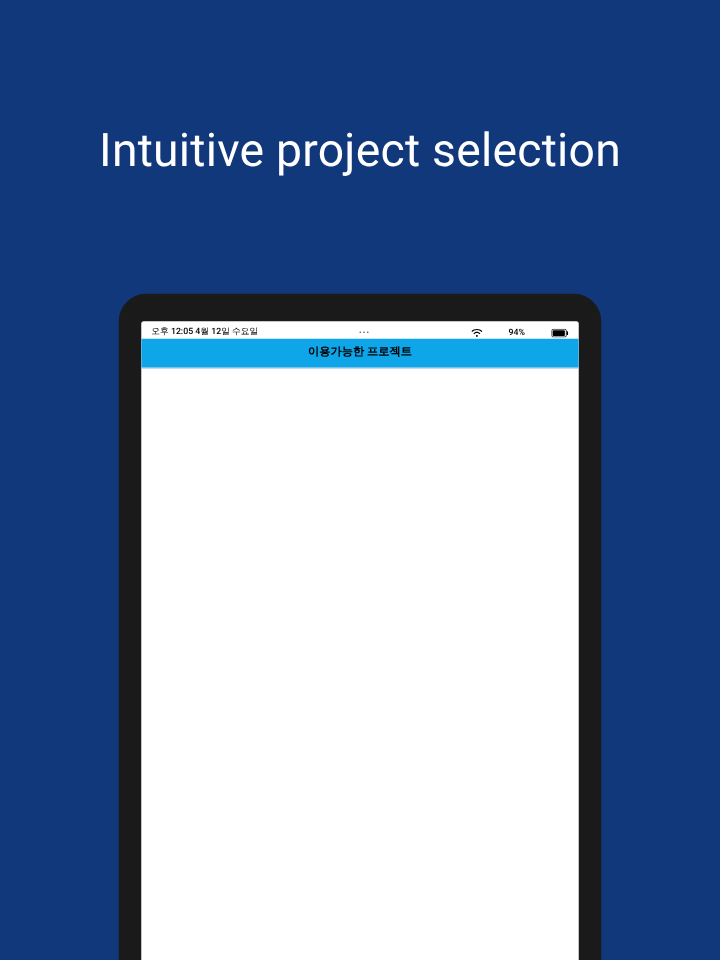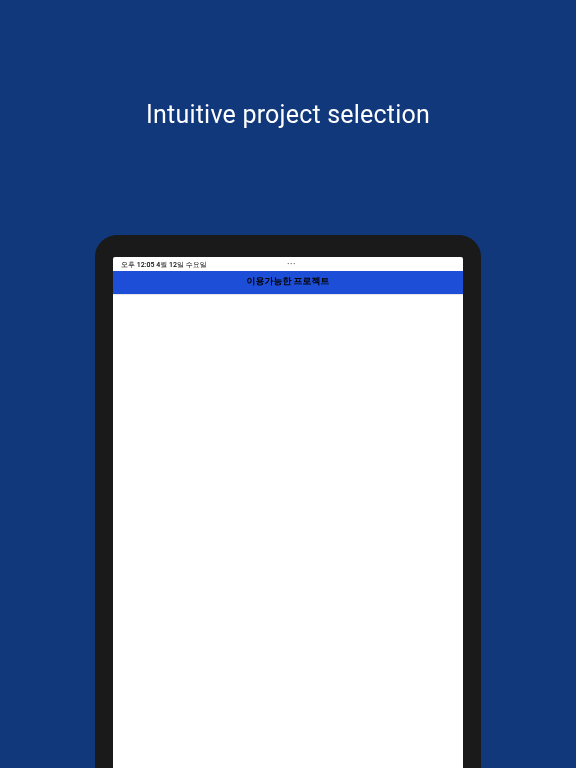--- a/index.html
+++ b/index.html
@@ -5,21 +5,21 @@
   * { box-sizing: border-box; margin: 0; padding: 0; }
   html, body { width: 576px; height: 768px; }
   body {
     background: #10387a;
     font-family: -apple-system, BlinkMacSystemFont, "Segoe UI", Roboto, sans-serif;
     position: relative;
     overflow: hidden;
   }
   .marketing-headline {
     color: #fff;
-    font-size: 25px;
+    font-size: 37px;
     font-weight: 400;
     text-align: center;
     letter-spacing: 0.2px;
     position: absolute;
     top: 100px;
     left: 0;
     right: 0;
   }
   .tablet-frame {
     position: absolute;
@@ -35,40 +35,40 @@
     background: #fff;
     width: 100%;
     height: 100%;
     border-radius: 2px;
     overflow: hidden;
     display: flex;
     flex-direction: column;
   }
   .status-bar {
     display: flex;
-    align-items: flex-start;
+    align-items: flex-end;
     justify-content: space-between;
     font-size: 7px;
     color: #000;
     padding: 3px 8px 1px 8px;
     height: 14px;
   }
   .status-left { font-weight: 500; }
   .status-center { letter-spacing: 1px; font-size: 6px; color: #555; }
   .status-right { display: flex; align-items: center; gap: 21px; font-weight: 500; margin-top: 24px; }
   .wifi-icon, .battery-icon { display: inline-block; }
   .wifi-icon svg, .battery-icon svg { display: block; }
   .nav-bar {
     text-align: center;
     font-size: 9px;
     font-weight: 600;
     color: #000;
     padding: 4px 0 6px 0;
     border-bottom: 1px solid #e6e6e6;
-    background: #1d4ed8;
+    background: #0ea5e9;
   }
   .content {
     padding: 10px 12px;
   }
   .section-label {
     font-size: 9px;
     font-weight: 700;
     color: #000;
     margin-bottom: 3px;
   }

